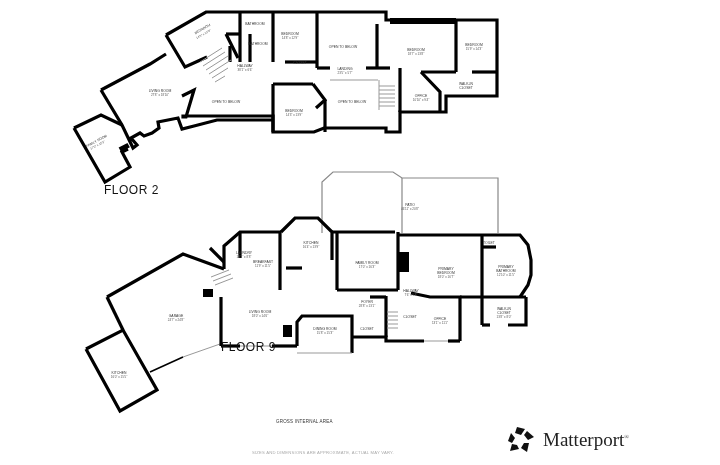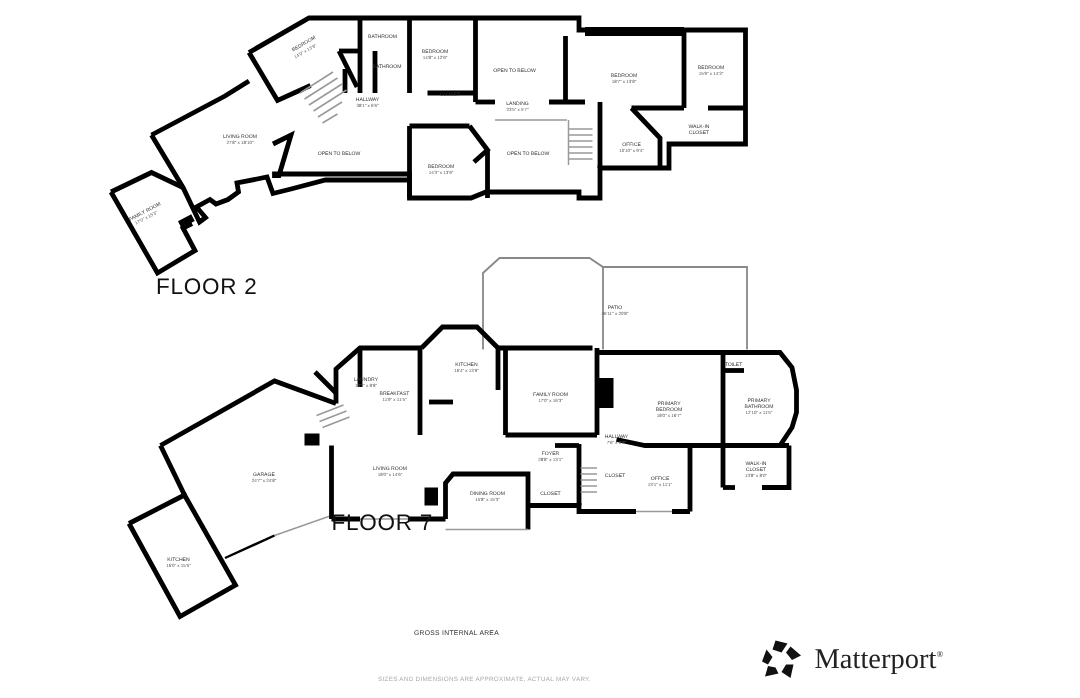--- a/index.html
+++ b/index.html
@@ -4,21 +4,21 @@
 <style>
   html, body { margin:0; padding:0; background:#ffffff; }
   body { width:720px; height:465px; position:relative; overflow:hidden; font-family:"Liberation Sans", sans-serif; color:#111; }
   svg.plan { position:absolute; left:0; top:0; }
   .wall { fill:none; stroke:#000; stroke-width:3.2; stroke-linejoin:miter; }
   .thin { fill:none; stroke:#000; stroke-width:1.6; }
   .glass { fill:none; stroke:#999; stroke-width:1; }
   .deck { fill:none; stroke:#888; stroke-width:1.2; }
   .room-label { font-family:"Liberation Sans", sans-serif; font-size:3.4px; fill:#333; text-anchor:middle; }
   .room-dim { font-family:"Liberation Sans", sans-serif; font-size:3px; fill:#555; text-anchor:middle; }
-  .floor-label { position:absolute; font-size:15px; letter-spacing:0.5px; color:#111; }
+  .floor-label { position:absolute; font-size:12px; letter-spacing:0.5px; color:#111; }
   .gia { position:absolute; left:276px; top:419px; font-size:4.5px; color:#333; letter-spacing:0.2px; }
   .disclaimer { position:absolute; left:252px; top:450px; font-size:4.2px; color:#aaa; letter-spacing:0.2px; }
   .logo { position:absolute; left:505px; top:425px; display:flex; align-items:center; gap:6px; }
   .logo-text { font-family:"Liberation Serif", serif; font-size:19px; color:#222; }
   .logo-text sup { font-size:6px; vertical-align:super; }
 </style>
 </head>
 <body>
 
 <svg class="plan" width="720" height="465" viewBox="0 0 720 465" xmlns="http://www.w3.org/2000/svg">
@@ -202,21 +202,21 @@
     <text class="room-label" x="410" y="318">CLOSET</text>
     <text class="room-label" x="440" y="320">OFFICE</text>
     <text class="room-dim" x="440" y="324">13'1" x 11'1"</text>
     <text class="room-label" x="504" y="310">WALK-IN</text>
     <text class="room-label" x="504" y="314">CLOSET</text>
     <text class="room-dim" x="504" y="318">13'8" x 8'0"</text>
   </g>
 </svg>
 
 <div class="floor-label" style="left:104px;top:183px;">FLOOR 2</div>
-<div class="floor-label" style="left:221px;top:340px;">FLOOR 7</div>
+<div class="floor-label" style="left:221px;top:340px;">FLOOR 9</div>
 
 <div class="gia">GROSS INTERNAL AREA</div>
 <div class="disclaimer">SIZES AND DIMENSIONS ARE APPROXIMATE, ACTUAL MAY VARY.</div>
 
 <div class="logo">
   <svg width="32" height="30" viewBox="0 0 32 30">
     <polygon points="12,2 20,4 16,10 10,8" fill="#111"></polygon>
     <polygon points="22,6 29,12 23,15 19,10" fill="#111"></polygon>
     <polygon points="24,18 22,27 16,23 19,18" fill="#111"></polygon>
     <polygon points="14,24 5,26 7,19 12,20" fill="#111"></polygon>

